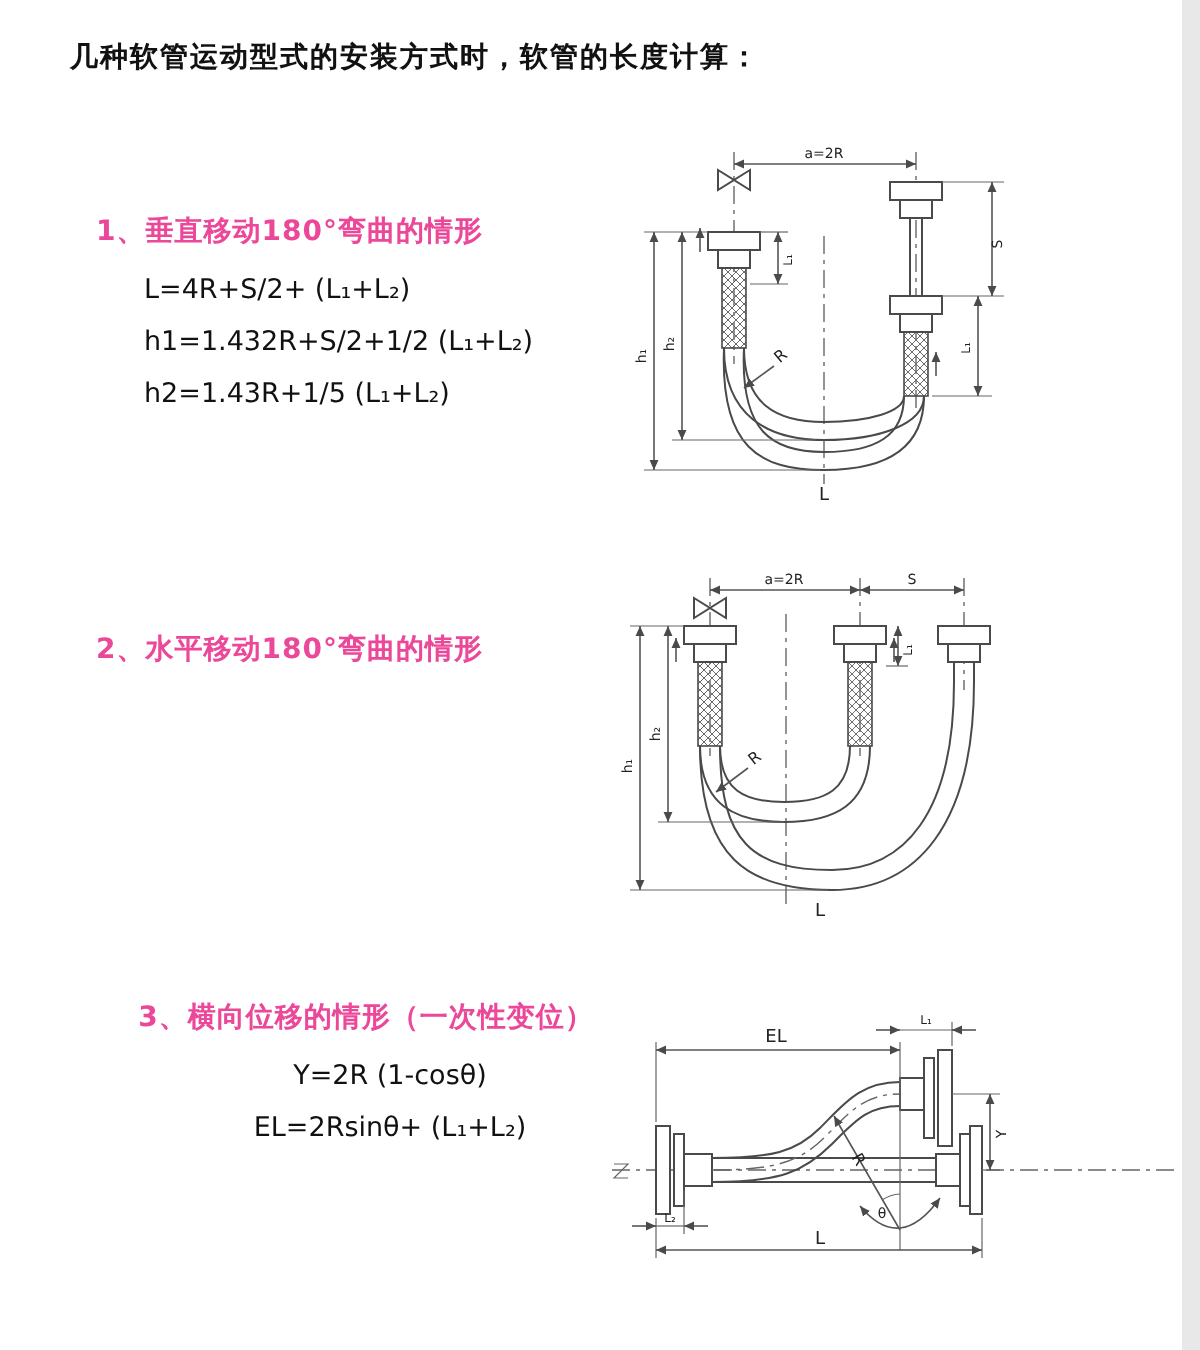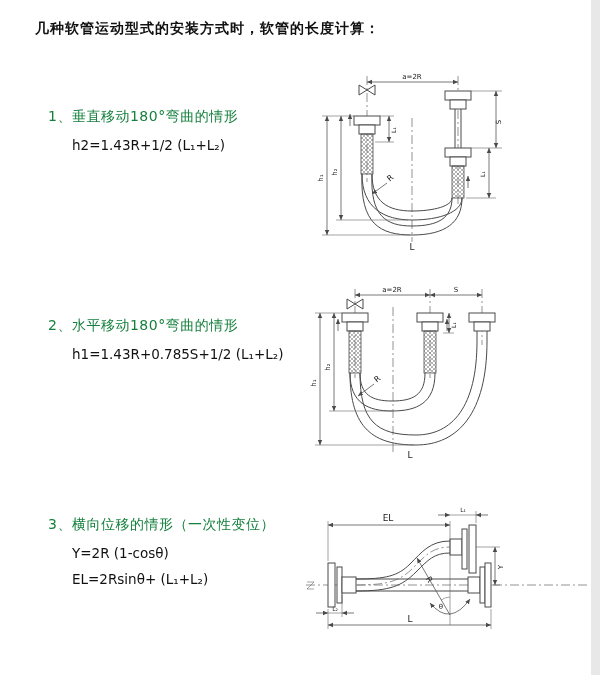--- a/index.html
+++ b/index.html
@@ -6,47 +6,48 @@
   .page{
     position:relative;width:591px;height:675px;background:#ffffff;
     font-family:"DejaVu Sans","Liberation Sans",sans-serif;color:#1a1a1a;
     overflow:hidden;border-bottom:1px solid #cfcfcf;
   }
   .doc-title{
     position:absolute;left:35px;top:20px;font-size:14px;font-weight:bold;
     letter-spacing:1px;color:#111;
   }
   .section{position:absolute;left:48px;width:270px;}
-  .sec1{top:106px;} .sec2{top:315px;} .sec3{top:514px;}
-  .sec-heading{font-size:14px;font-weight:normal;color:#15803d;height:26px;line-height:20px;letter-spacing:0.5px;}
+  .sec1{top:106px;} .sec2{top:315px;} .sec3{top:499px;text-align:center;}
+  .sec-heading{font-size:14px;font-weight:bold;color:#ec4899;height:26px;line-height:20px;letter-spacing:0.5px;}
   .formula{font-size:13.5px;line-height:26px;height:26px;padding-left:24px;color:#111;white-space:nowrap;}
   .diagram{position:absolute;}
   .d1{left:310px;top:70px;} .d2{left:308px;top:283px;} .d3{left:298px;top:503px;}
   svg text{font-family:"DejaVu Sans","Liberation Sans",sans-serif;fill:#222;}
   .geo{stroke:#4a4a4a;stroke-width:1;fill:none;}
   .geof{stroke:#4a4a4a;stroke-width:1;fill:#ffffff;}
   .dim{stroke:#555;stroke-width:0.8;fill:none;}
   .cl{stroke:#666;stroke-width:0.7;fill:none;stroke-dasharray:9 3 2 3;}
   .thin{stroke:#666;stroke-width:0.6;fill:none;}
 </style>
 </head>
 <body>
 
 <div class="page">
 
   <div class="doc-title">几种软管运动型式的安装方式时，软管的长度计算：</div>
 
   <div class="section sec1">
     <div class="sec-heading">1、垂直移动180°弯曲的情形</div>
-    <div class="formula">h2=1.43R+1/2 (L₁+L₂)</div>
+    <div class="formula">L=4R+S/2+ (L₁+L₂)</div>
+    <div class="formula">h1=1.432R+S/2+1/2 (L₁+L₂)</div>
+    <div class="formula">h2=1.43R+1/5 (L₁+L₂)</div>
   </div>
 
   <div class="section sec2">
     <div class="sec-heading">2、水平移动180°弯曲的情形</div>
-    <div class="formula">h1=1.43R+0.785S+1/2 (L₁+L₂)</div>
   </div>
 
   <div class="section sec3">
     <div class="sec-heading">3、横向位移的情形（一次性变位）</div>
     <div class="formula">Y=2R (1-cosθ)</div>
     <div class="formula">EL=2Rsinθ+ (L₁+L₂)</div>
   </div>
 
   <svg class="diagram d1" width="290" height="185" viewBox="0 0 290 185">
     <defs>

